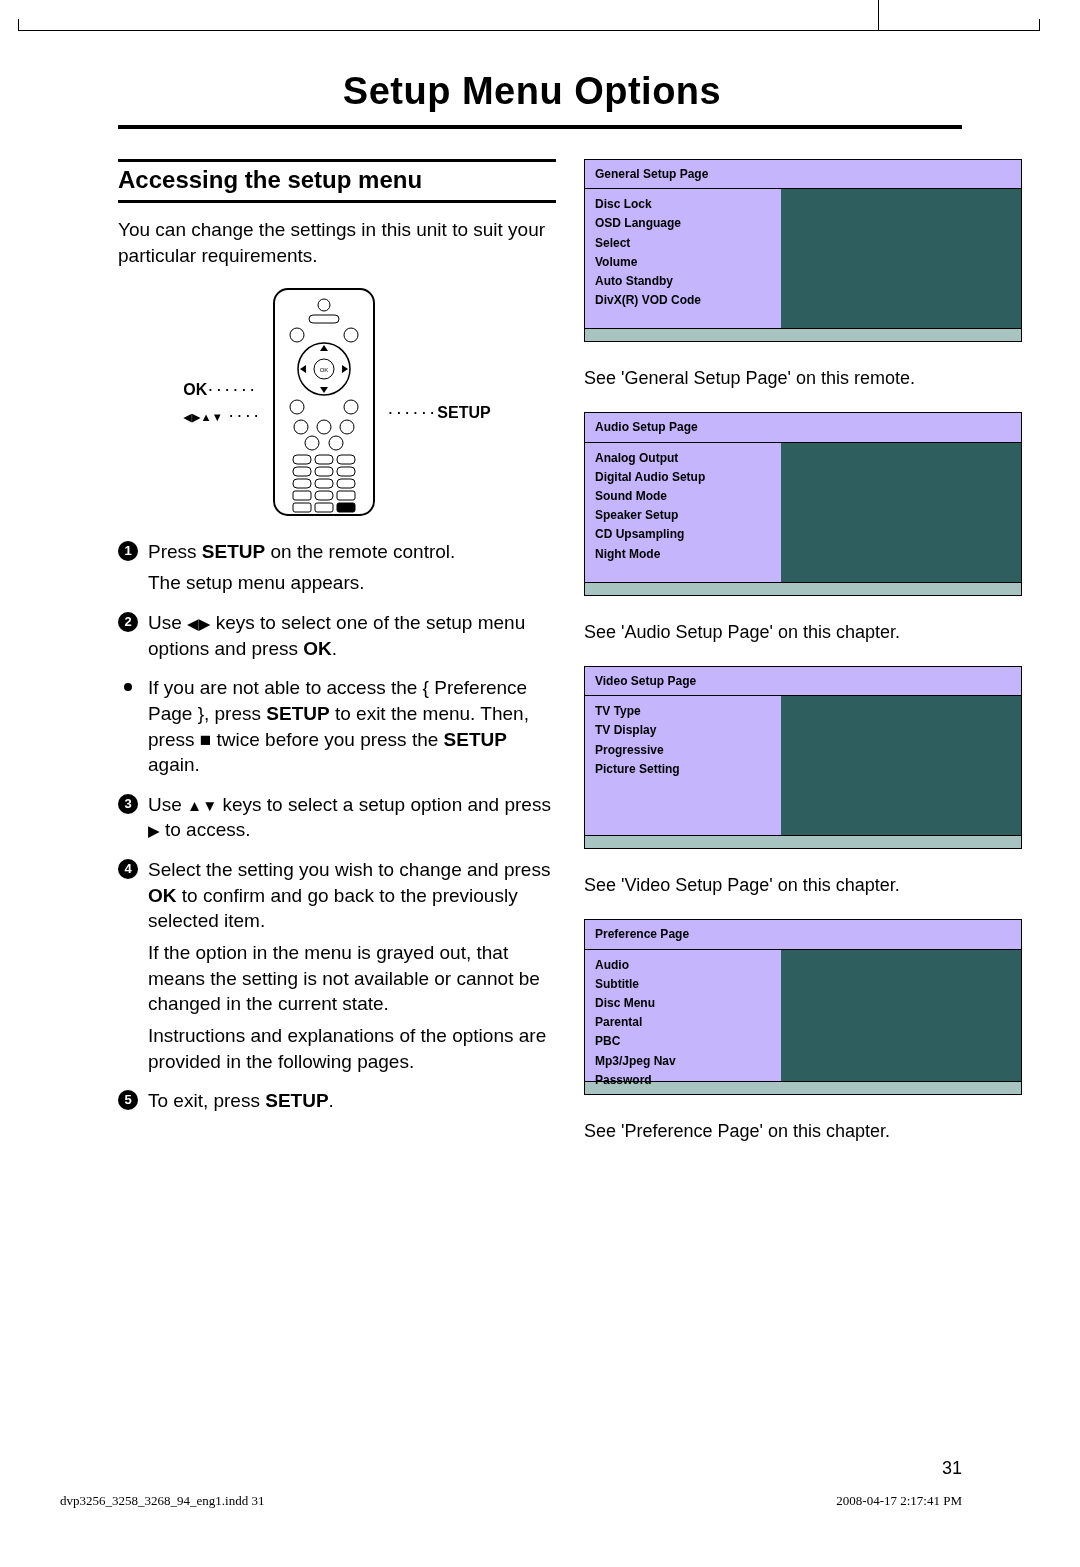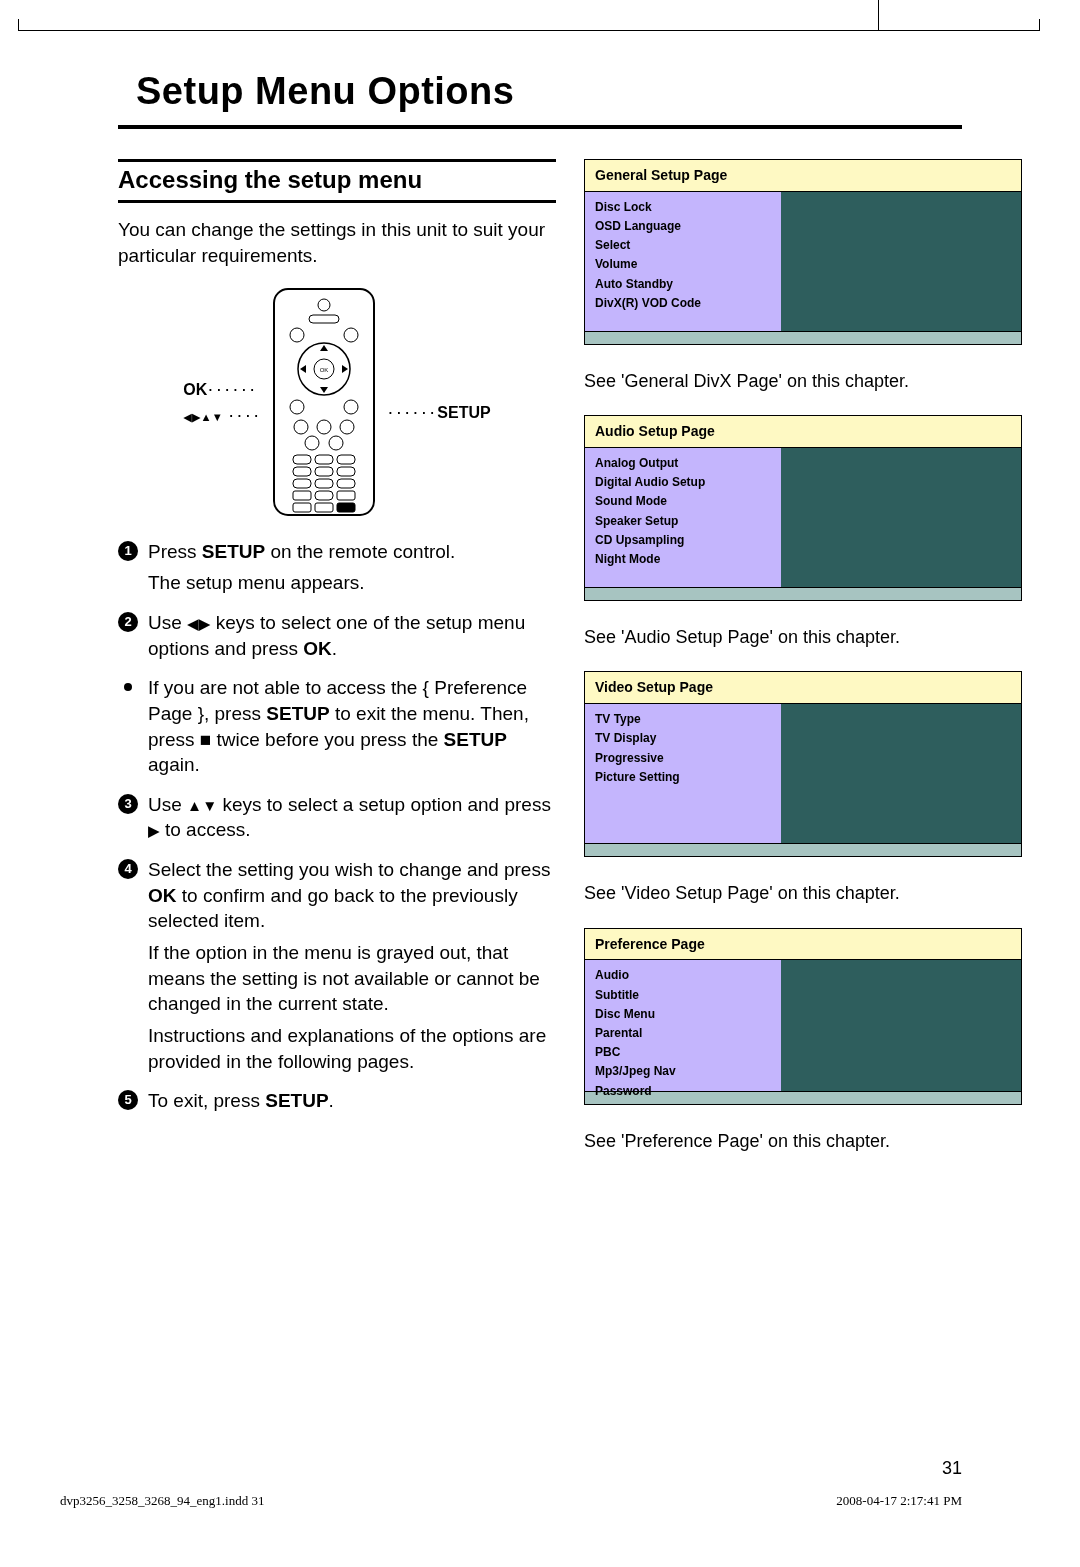--- a/index.html
+++ b/index.html
@@ -15,23 +15,23 @@
     height: 1567px;
     position: relative;
     padding: 70px 0 0 0;
   }
   .crop-top    { position:absolute; top:30px; left:18px; right:40px; height:0; border-top:1px solid #000; }
   .crop-top::before{content:"";position:absolute;left:0;top:-12px;width:0;height:12px;border-left:1px solid #000;}
   .crop-top::after {content:"";position:absolute;right:0;top:-12px;width:0;height:12px;border-left:1px solid #000;}
   .gutter-mark { position:absolute; left:calc(50% + 338px); top:0; width:0; height:30px; border-left:1px solid #000;}
 
   .title-block{
-    margin: 0 84px 12px auto;
+    margin: 0 118px 12px auto;
     width: 860px;
-    text-align: left;
+    text-align: center;
   }
   h1.page-title{
     font-size: 38px;
     font-weight: bold;
     margin:0 0 8px 0;
     letter-spacing: .5px;
   }
   .title-rule{
     margin:0 118px 0 118px;
     height:4px;
@@ -104,23 +104,23 @@
   .sq::before{content:"\25A0";}
 
   
   .menu-box{
     border:1px solid #000;
     width:100%;
     margin:0 0 24px 0;
     font-family: Arial, Helvetica, sans-serif;
   }
   .menu-head{
-    background:#fef9c3;
+    background:#c4b5fd;
     font-weight:bold;
-    font-size:14px;
+    font-size:12px;
     padding:6px 10px 6px 10px;
     border-bottom:1px solid #000;
   }
   .menu-body{
     display:flex;
     height:140px;
     border-bottom:1px solid #000;
   }
   .menu-side{
     width:45%;
@@ -263,21 +263,21 @@
               <div>OSD Language</div>
               <div>Select</div>
               <div>Volume</div>
               <div>Auto Standby</div>
               <div>DivX(R) VOD Code</div>
             </div>
             <div class="menu-main"></div>
           </div>
           <div class="menu-thin"></div>
         </div>
-        <p class="caption">See 'General DivX Page' on this chapter.</p>
+        <p class="caption">See 'General Setup Page' on this remote.</p>
       </div>
 
       <div>
         <div class="menu-box">
           <div class="menu-head">Audio Setup Page</div>
           <div class="menu-body">
             <div class="menu-side">
               <div>Analog Output</div>
               <div>Digital Audio Setup</div>
               <div>Sound Mode</div>

